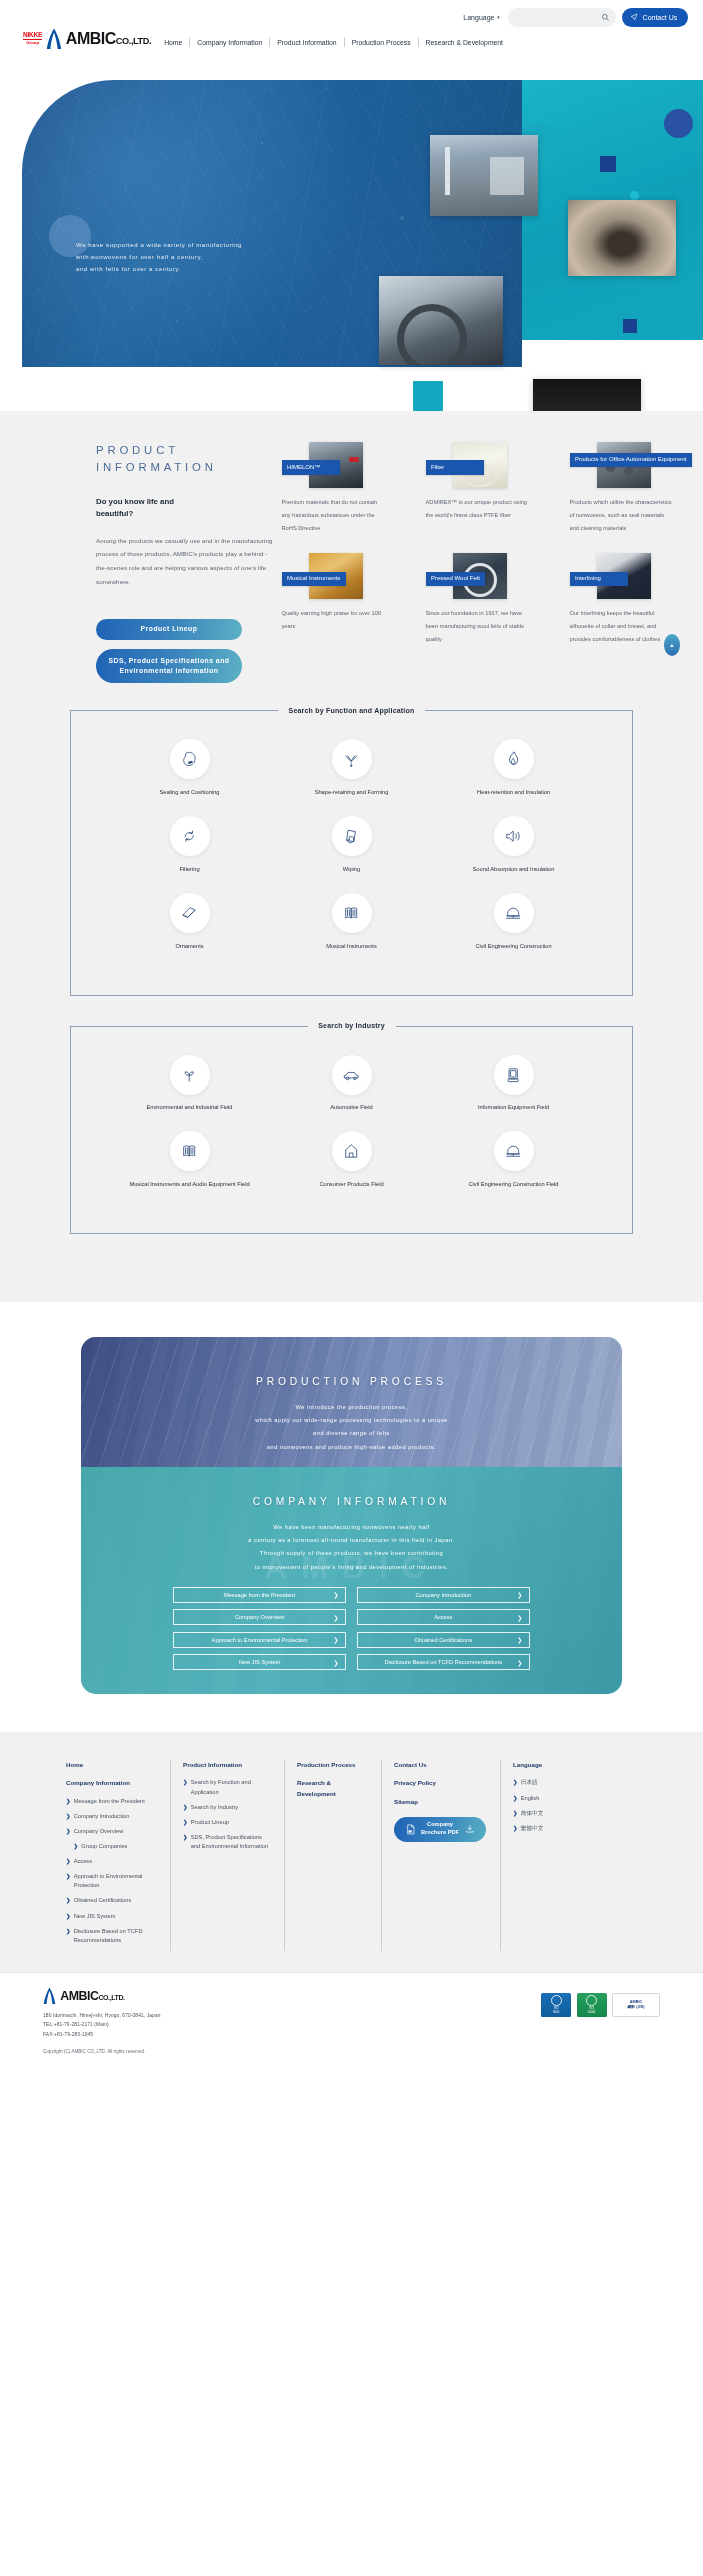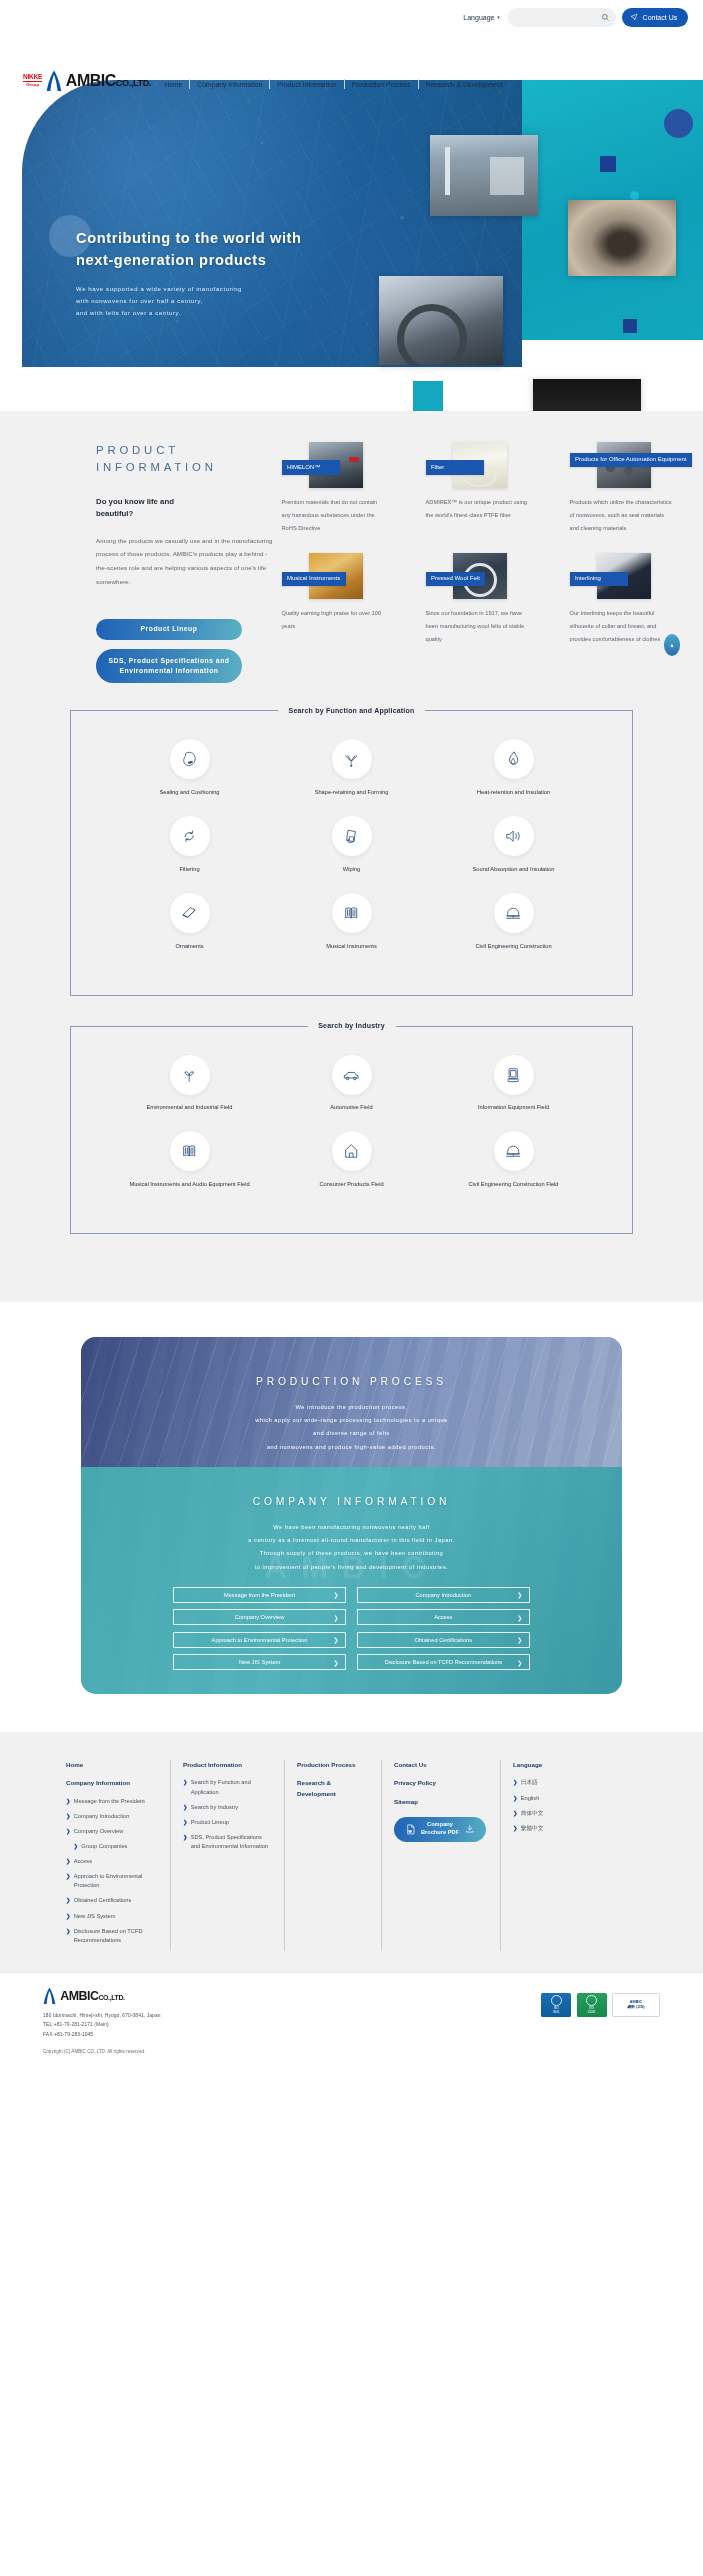--- a/index.html
+++ b/index.html
@@ -34,21 +34,21 @@
     font-family:"Liberation Sans", sans-serif; color:#333;
   }
   .search-icon { width: 8.7px; height: 8.7px; position: relative; z-index:2;}
   .contact-btn {
     display: flex; align-items: center; gap: 4.3px;
     background: #1357b4; color: #fff; border-radius: 10.8px;
     height: 19.5px; padding: 0 10.8px 0 8.7px; font-size: 7px;
     cursor: pointer; white-space: nowrap;
   }
   .header-bottom {
-    display: flex; align-items: flex-end; gap: 0; padding: 1.1px 0 0 23px; margin-top: 42px;
+    display: flex; align-items: flex-end; gap: 0; padding: 1.1px 0 0 23px;
   }
   .brand { display: flex; align-items: center; gap: 3.8px; }
   .nikke {
     display: flex; flex-direction: column; align-items: center;
     line-height: 1; color: #e30613; font-weight: bold;
   }
   .nikke .n1 { font-size: 6.5px; letter-spacing: -0.2px; border-bottom: 0.8px solid #e30613; padding-bottom:0.5px;}
   .nikke .n2 { font-size: 4.3px; margin-top: 1.1px; }
   .ambic-arch { width: 16px; height: 21.6px; }
   .ambic-name {
@@ -377,24 +377,20 @@
   <div class="circ-teal-1"></div>
   <div class="sq-teal-bot"></div>
 
   <div class="photo p-factory"></div>
   <div class="photo p-tunnel"></div>
   <div class="photo p-car"></div>
   <div class="photo p-piano"></div>
 
   <div class="hero-glow"></div>
   <div class="hero-text">
-    <div class="hero-title">
-      <div>Contributing to the world with</div>
-      <div>next-generation products</div>
-    </div>
     <div class="hero-sub">
       <div>We have supported a wide variety of manufacturing</div>
       <div>with nonwovens for over half a century,</div>
       <div>and with felts for over a century.</div>
     </div>
   </div>
 </section>
 
 <section class="product-section">
   <div class="pi-wrap">

